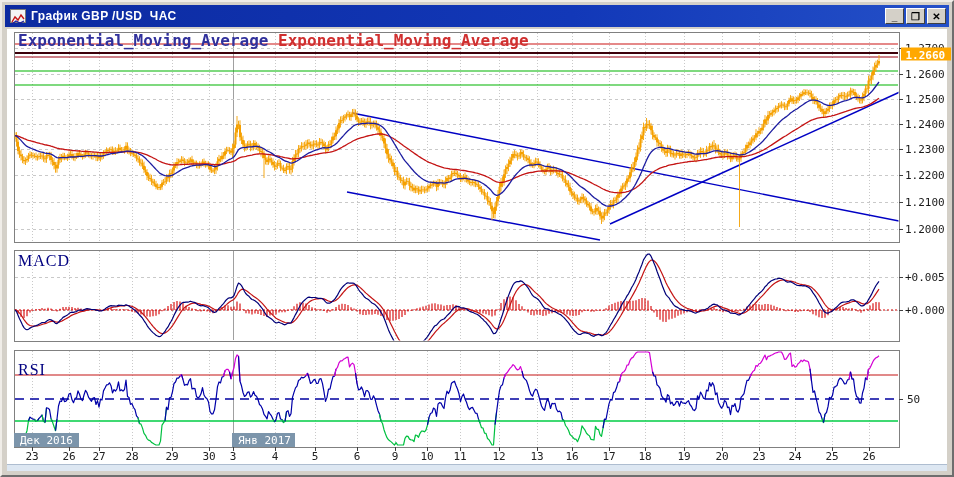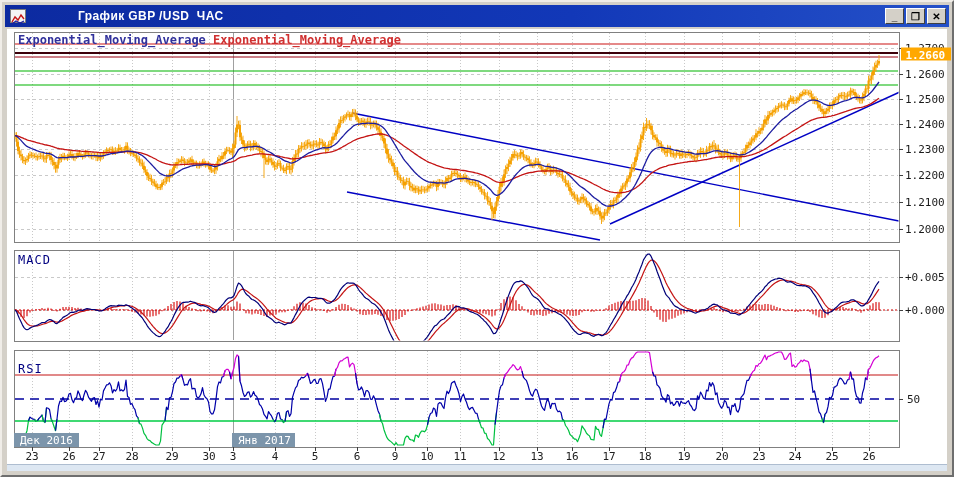--- a/index.html
+++ b/index.html
@@ -3,35 +3,35 @@
 <meta charset="utf-8">
 <style>
   html,body{margin:0;padding:0;background:#d6dce2;}
   *{box-sizing:border-box;}
   #stage{position:relative;width:954px;height:477px;font-family:"DejaVu Sans Mono",monospace;overflow:hidden;}
   .window{position:absolute;inset:0;background:#d4d0c8;
           border-top:2px solid #f0ede8;border-left:2px solid #f0ede8;
           border-right:2px solid #6e6e6e;border-bottom:2px solid #6e6e6e;}
   .titlebar{position:absolute;left:3px;top:3px;right:3px;height:22px;
             background:linear-gradient(90deg,#0c2aa0 0%,#1238b8 60%,#2450c8 100%);
-            display:flex;align-items:center;padding:0 3px;gap:47px;}
+            display:flex;align-items:center;padding:0 3px;}
   .title-icon{width:16px;height:14px;background:#f4f4f4;border:1px solid #7a7a7a;margin:0 5px 0 2px;flex:0 0 auto;}
   .title-text{color:#ffffff;font-weight:bold;font-size:12px;font-family:"Liberation Sans",sans-serif;white-space:pre;letter-spacing:.4px;}
   .tb-buttons{margin-left:auto;display:flex;gap:2px;}
   .tb-btn{width:19px;height:16px;background:#d4d0c8;border-top:1px solid #ffffff;border-left:1px solid #ffffff;
           border-right:1px solid #404040;border-bottom:1px solid #404040;
           font-family:"Liberation Sans",sans-serif;font-size:10px;font-weight:bold;color:#000;
           display:flex;align-items:center;justify-content:center;line-height:1;padding:0;}
   .tb-btn span{transform:translateY(1px);}
   .client{position:absolute;left:5px;top:27px;right:5px;bottom:11px;background:#ffffff;}
   .bottom-strip{position:absolute;left:5px;right:5px;bottom:4px;height:7px;background:#dde7f2;border-top:1px solid #aebdd0;}
   svg.chart{position:absolute;left:0;top:0;}
-  .ov{position:absolute;font-size:12px;line-height:11px;}
+  .ov{position:absolute;font-size:16px;line-height:11px;}
   .ema-labels{left:16px;top:33px;font-weight:bold;white-space:pre;}
-  .panel-label{font-weight:normal;letter-spacing:1px;color:#000080;}
+  .panel-label{font-weight:normal;letter-spacing:1px;color:#000080;font-family:Liberation Serif, serif;}
   .macd-label{left:16px;top:253px;}
   .rsi-label{left:16px;top:362px;}
   .hit{position:absolute;}
 </style>
 </head>
 <body>
 
 <div id="stage">
   <div class="window">
     <div class="titlebar">

